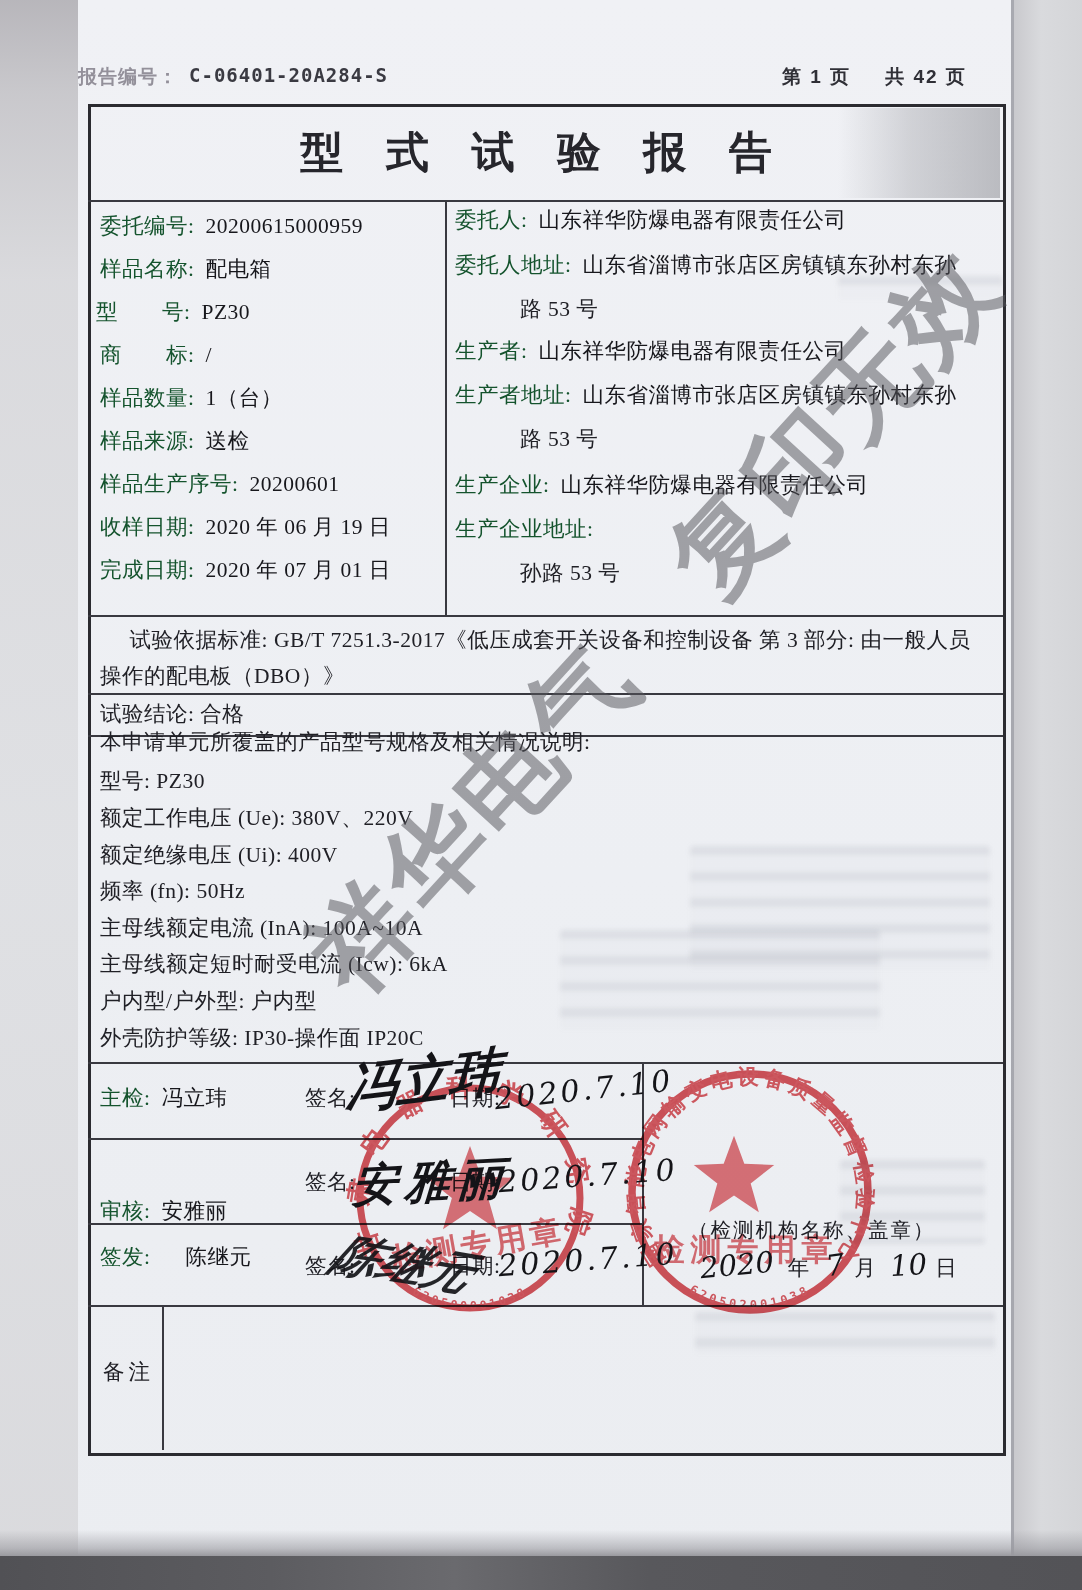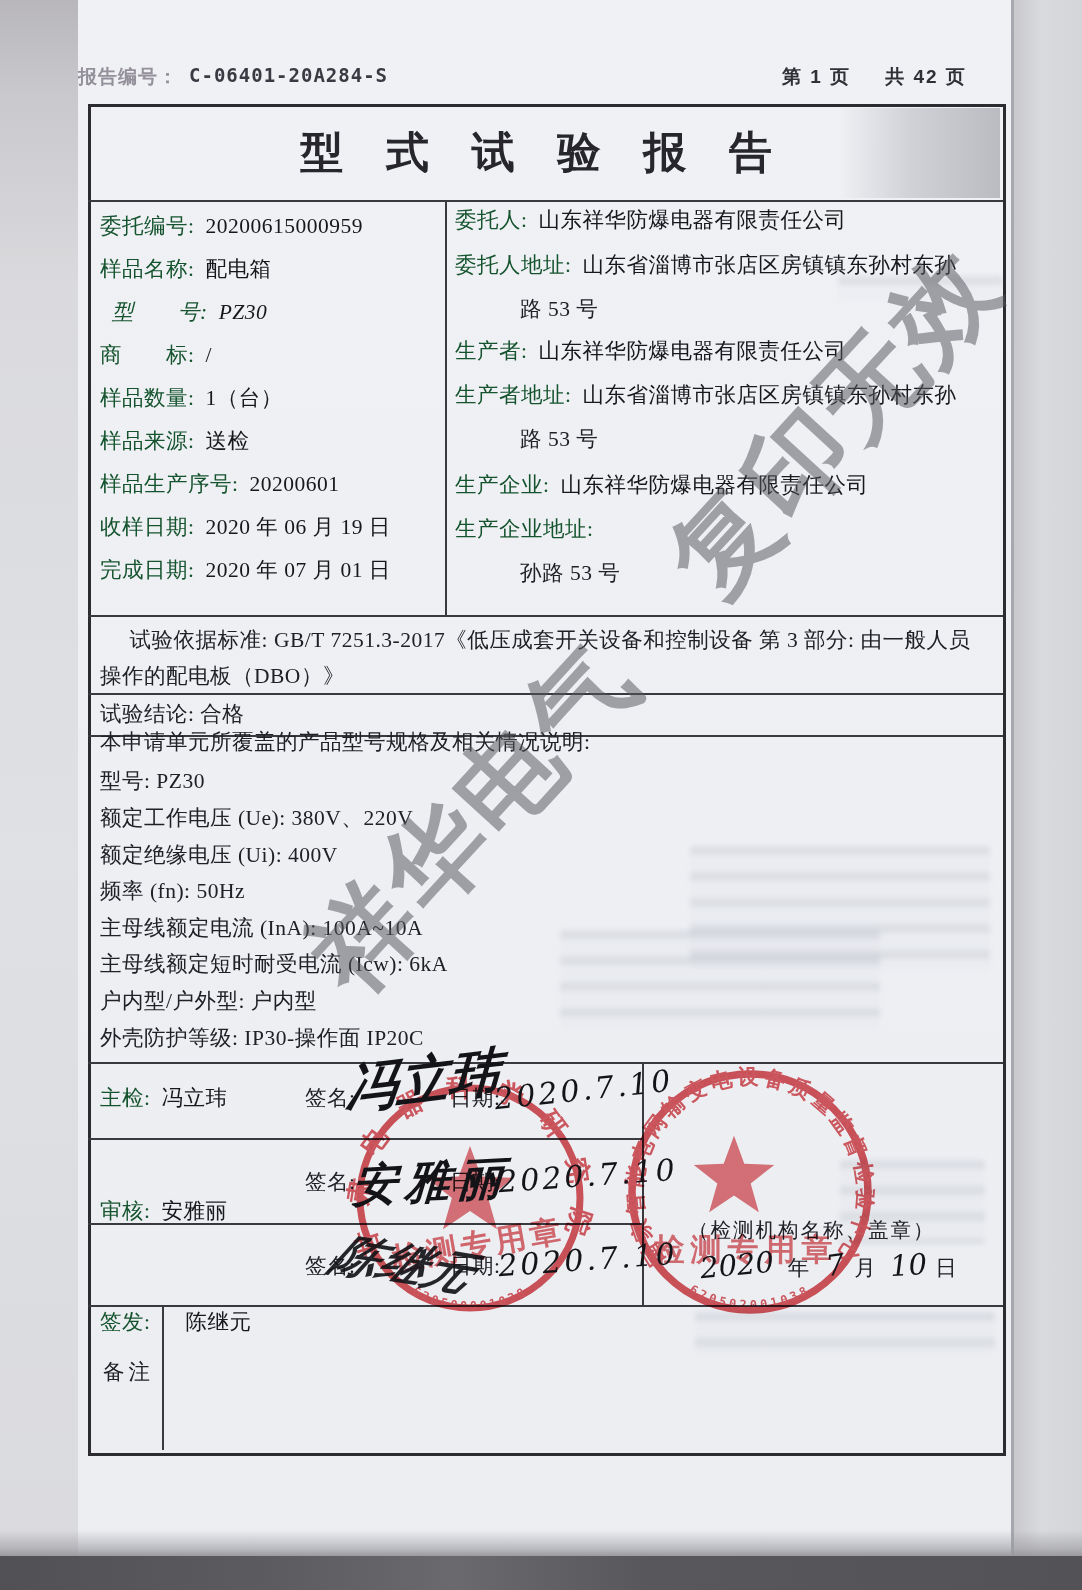--- a/index.html
+++ b/index.html
@@ -81,21 +81,21 @@
 <div class="abs title">型 式 试 验 报 告</div>
 
 <div class="abs tl row" style="left:100px;top:212px;">
   <span class="lab">委托编号:</span>
   <span class="val">20200615000959</span>
 </div>
 <div class="abs tl row" style="left:100px;top:255px;">
   <span class="lab">样品名称:</span>
   <span class="val">配电箱</span>
 </div>
-<div class="abs tl row" style="left:112px;top:298px;font-style:italic;">
+<div class="abs tl row" style="left:96px;top:298px;">
   <span class="lab">型　　号:</span>
   <span class="val">PZ30</span>
 </div>
 <div class="abs tl row" style="left:100px;top:341px;">
   <span class="lab">商　　标:</span>
   <span class="val">/</span>
 </div>
 <div class="abs tl row" style="left:100px;top:384px;">
   <span class="lab">样品数量:</span>
   <span class="val">1（台）</span>
@@ -165,21 +165,21 @@
 <div class="abs tl" style="left:305px;top:1084px;">签名:</div>
 <div class="abs tl" style="left:450px;top:1084px;">日期:</div>
 
 <div class="abs tl row" style="left:100px;top:1168px;margin-top:29px;">
   <span class="lab">审核:</span>
   <span class="val">安雅丽</span>
 </div>
 <div class="abs tl" style="left:305px;top:1168px;">签名:</div>
 <div class="abs tl" style="left:450px;top:1168px;">日期:</div>
 
-<div class="abs tl row" style="left:100px;top:1308px;gap:35px;">
+<div class="abs tl row" style="left:100px;top:1243px;gap:35px;">
   <span class="lab">签发:</span>
   <span class="val">陈继元</span>
 </div>
 <div class="abs tl" style="left:305px;top:1252px;">签名:</div>
 <div class="abs tl" style="left:450px;top:1252px;">日期:</div>
 
 <div class="abs hand hand-name" style="left:345px;top:1046px;font-size:52px;transform:rotate(-7deg) skewX(-10deg);">冯立玮</div>
 <div class="abs hand" style="left:494px;top:1072px;font-size:30px;transform:rotate(-6deg);letter-spacing:3px;">2020.7.10</div>
 <div class="abs hand hand-name" style="left:352px;top:1152px;font-size:45px;transform:rotate(-3deg) skewX(-6deg);letter-spacing:8px;">安雅丽</div>
 <div class="abs hand" style="left:498px;top:1158px;font-size:30px;transform:rotate(-4deg);letter-spacing:3px;">2020.7.10</div>

